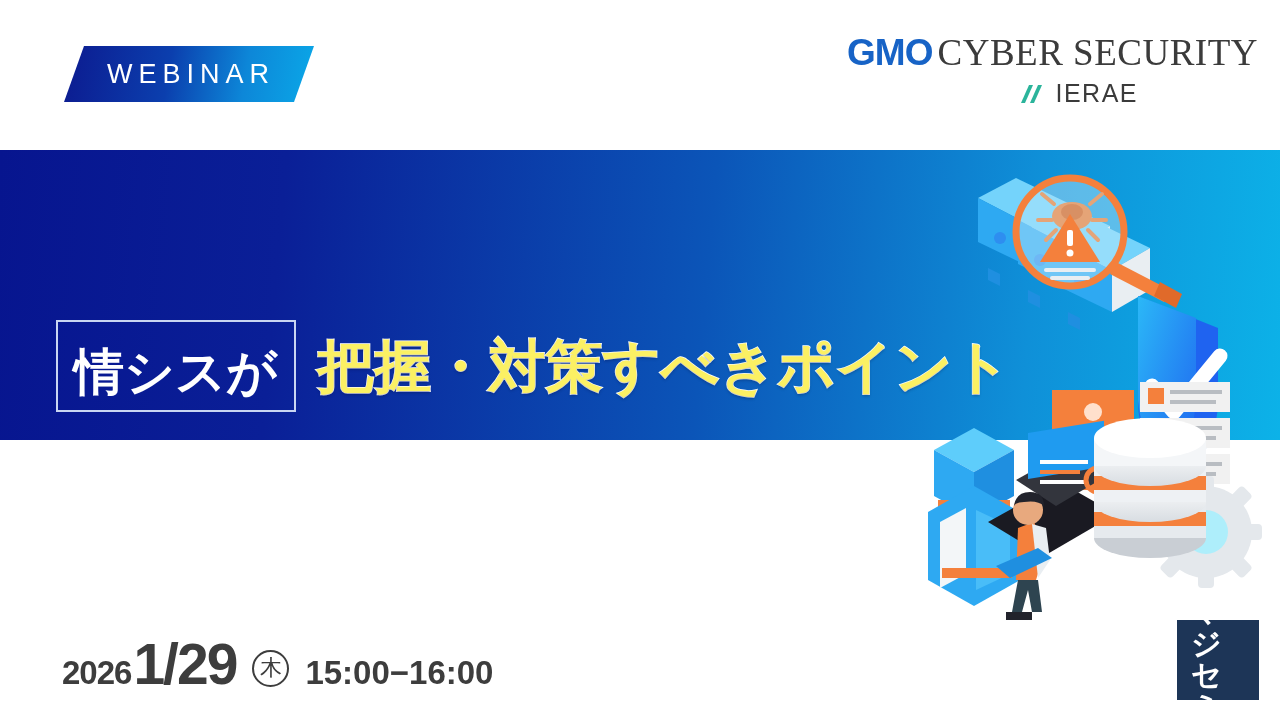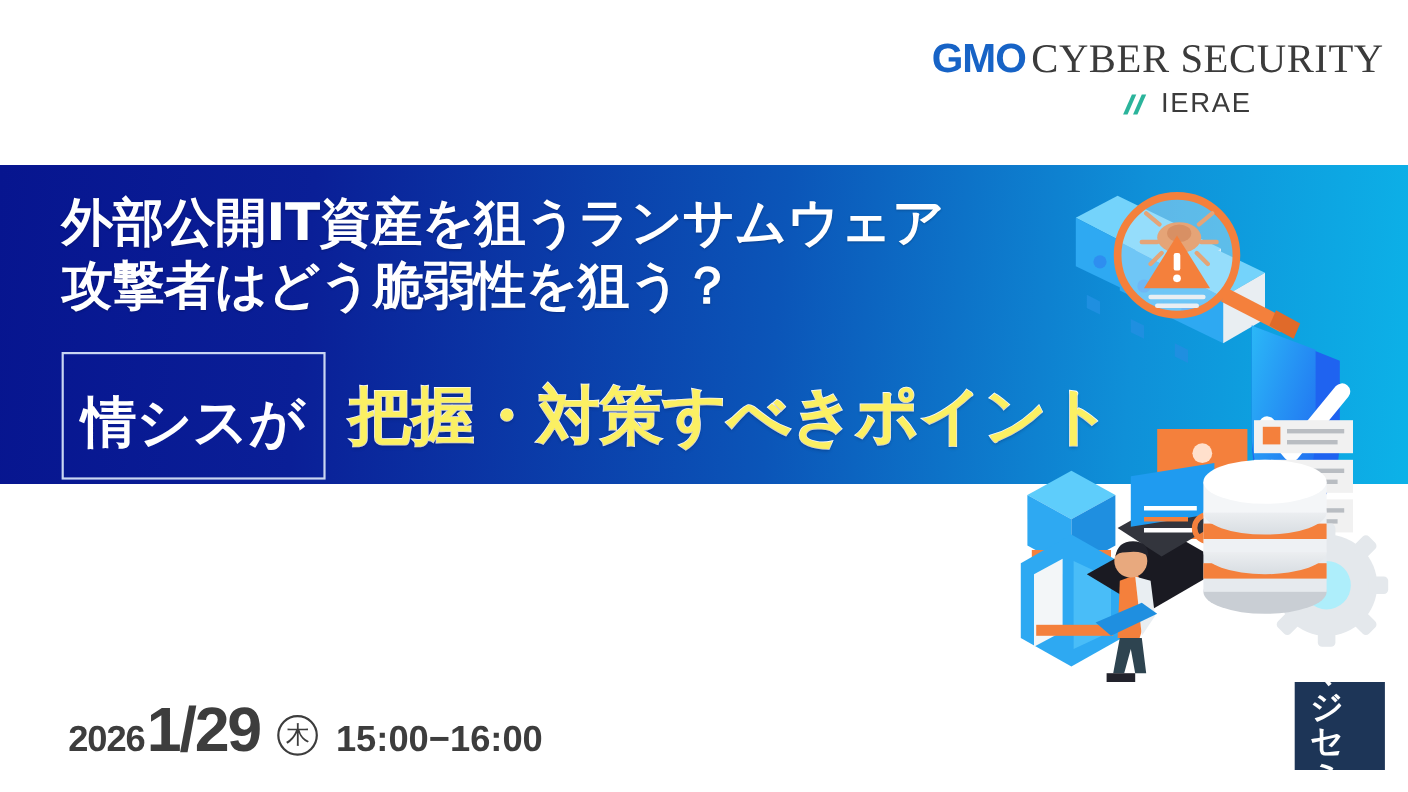--- a/index.html
+++ b/index.html
@@ -48,21 +48,21 @@
   .title-wrap { position:absolute; left:56px; top:24px; width:900px; }
   .title-line {
     color:#ffffff; font-weight:bold; font-size:47px; line-height:1.22;
     letter-spacing:-0.5px; white-space:nowrap;
     font-family:"DejaVu Sans","Liberation Sans",sans-serif;
     text-shadow:0 1px 2px rgba(0,0,20,0.25);
   }
   .headline-row { position:absolute; left:56px; top:170px; display:flex; align-items:center; }
   .chip-box {
     border:2px solid #c9d6f2; padding:19px 16px 8px 16px; margin-right:22px;
-    display:flex; align-items:center; justify-content:center; height:116px;
+    display:flex; align-items:center; justify-content:center; height:92px;
   }
   .chip-box span {
     color:#ffffff; font-weight:bold; font-size:50px; line-height:1; white-space:nowrap;
     font-family:"DejaVu Sans","Liberation Sans",sans-serif;
   }
   .highlight {
     color:#fbf063; font-weight:bold; font-size:57px; line-height:1; white-space:nowrap;
     font-family:"DejaVu Sans","Liberation Sans",sans-serif;
     -webkit-text-stroke:1.5px #ffffff;
     paint-order:stroke fill;
@@ -108,44 +108,43 @@
   .illus { position:absolute; right:0; top:150px; width:360px; height:470px; pointer-events:none; }
   .illus svg { display:block; }
 </style>
 </head>
 <body>
 
 <div class="banner">
 
   <div class="header">
 
+    <div class="webinar-badge">
+      <span>WEBINAR</span>
+    </div>
 
     <div class="logo-block">
       <div class="logo-row1">
         <span class="logo-gmo">GMO</span>
         <span class="logo-cs">CYBER SECURITY</span>
       </div>
       <div class="logo-row2">
         <span class="ierae-mark">
           <svg viewBox="0 0 30 22" width="30" height="22">
             <path d="M3 20 L11 2 L15 2 L7 20 Z" fill="#2bb49b"></path>
             <path d="M12 20 L20 2 L24 2 L16 20 Z" fill="#2bb49b"></path>
           </svg>
         </span>
         <span class="logo-ierae">IERAE</span>
       </div>
     </div>
   </div>
 
   <div class="band-main">
 
-    <div class="title-wrap">
-      <div class="title-line">外部公開IT資産を狙うランサムウェア</div>
-      <div class="title-line">攻撃者はどう脆弱性を狙う？</div>
-    </div>
 
     <div class="headline-row">
       <div class="chip-box">
         <span>情シスが</span>
       </div>
       <div class="highlight">把握・対策すべきポイント</div>
     </div>
   </div>
 
 

